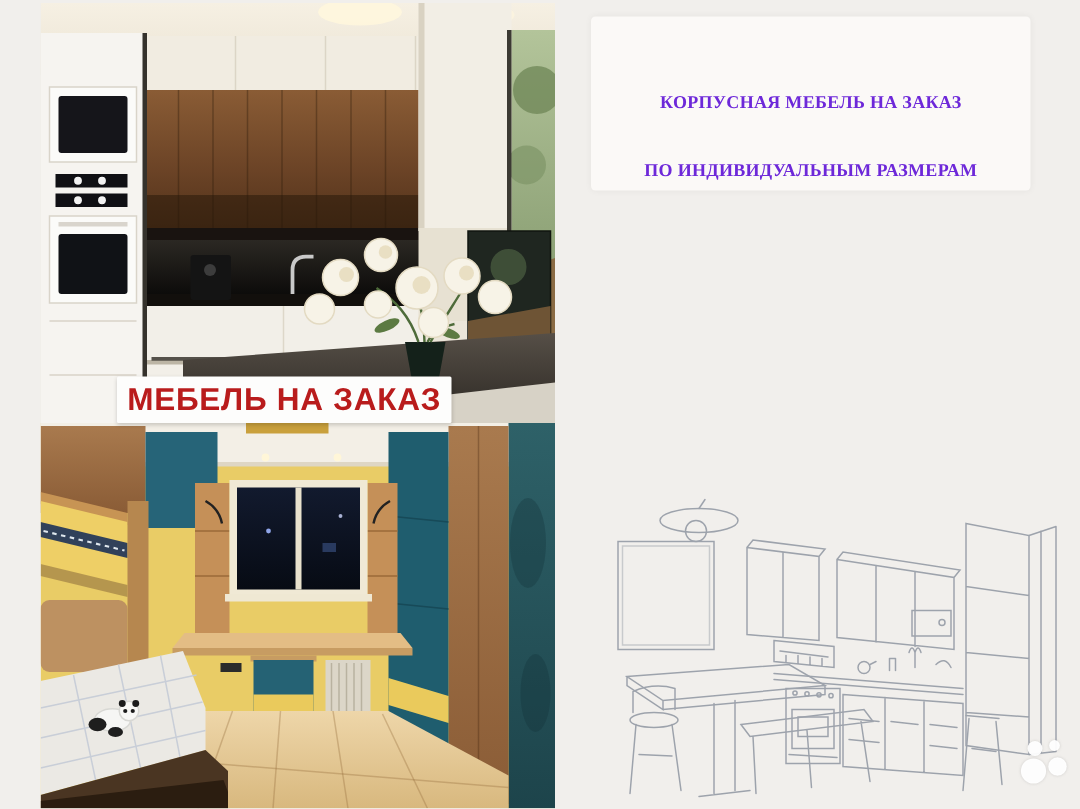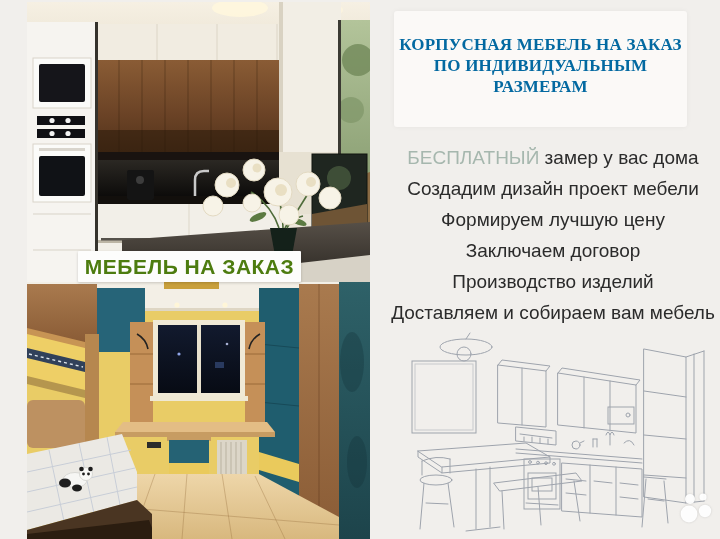--- a/index.html
+++ b/index.html
@@ -6,26 +6,26 @@
   body{width:720px;height:539px;overflow:hidden;background:#f1efec;font-family:"Liberation Sans",sans-serif;}
   .canvas{position:relative;width:720px;height:539px;background:#f1efec;}
 
   .photo{position:absolute;overflow:hidden;}
   #kitchen-photo{left:27px;top:2px;width:343px;height:280px;}
   #room-photo{left:27px;top:282px;width:343px;height:257px;}
 
   .banner{position:absolute;left:78px;top:251px;width:223px;height:31px;background:#fdfdfc;
     display:flex;align-items:center;justify-content:center;z-index:6;border-radius:1px;
     box-shadow:0 1px 3px rgba(0,0,0,.18);}
-  .banner span{font-size:21px;font-weight:600;letter-spacing:.5px;color:#4d7c0f;white-space:nowrap;}
+  .banner span{font-size:21px;font-weight:600;letter-spacing:.5px;color:#b91c1c;white-space:nowrap;}
 
   .card{position:absolute;left:394px;top:11px;width:293px;height:116px;background:#fbf9f7;
     border-radius:3px;text-align:center;box-shadow:0 0 5px rgba(0,0,0,.05);}
-  .card .serif{font-family:"Liberation Serif",serif;font-weight:bold;font-size:17px;line-height:21px;
-    color:#0369a1;letter-spacing:.2px;}
+  .card .serif{font-family:"Liberation Serif",serif;font-weight:bold;font-size:12px;line-height:21px;
+    color:#6d28d9;letter-spacing:.2px;margin-top:24px;}
   .card .serifs{padding-top:23px;}
   .card .heading{font-size:30px;color:#141414;letter-spacing:.5px;margin-top:8px;white-space:nowrap;}
 
   .steps{position:absolute;left:390px;top:148px;width:326px;text-align:center;}
   .step{font-size:19px;color:#2b2b2b;height:20px;line-height:20px;margin-bottom:11px;white-space:nowrap;}
   .hl{color:#a6b7ae;}
 
   .sketch{position:absolute;left:398px;top:330px;}
 
   .watermark{position:absolute;right:5px;bottom:14px;display:flex;align-items:flex-end;gap:3px;z-index:7;}
@@ -283,28 +283,20 @@
     </svg>
   </div>
 
   <div class="card">
     <div class="serifs">
       <div class="serif">КОРПУСНАЯ МЕБЕЛЬ НА ЗАКАЗ</div>
       <div class="serif">ПО ИНДИВИДУАЛЬНЫМ РАЗМЕРАМ</div>
     </div>
   </div>
 
-  <div class="steps">
-    <div class="step"><span class="hl" style="color: rgb(166, 183, 174);">БЕСПЛАТНЫЙ</span> <span>замер у вас дома</span></div>
-    <div class="step">Создадим дизайн проект мебели</div>
-    <div class="step">Формируем лучшую цену</div>
-    <div class="step">Заключаем договор</div>
-    <div class="step">Производство изделий</div>
-    <div class="step">Доставляем и собираем вам мебель</div>
-  </div>
 
   <div class="sketch">
     <svg width="310" height="209" viewBox="0 0 310 207" fill="none" stroke="#959ba6" stroke-width="1" stroke-linecap="round" opacity=".9">
 
       <ellipse cx="68" cy="16" rx="26" ry="8"></ellipse>
         <circle cx="66" cy="23" r="7"></circle>
         <path d="M68,8 l4,-6"></path>
 
       <rect x="14" y="30" width="64" height="72"></rect>
         <rect x="17" y="33" width="58" height="66" opacity=".5"></rect>

